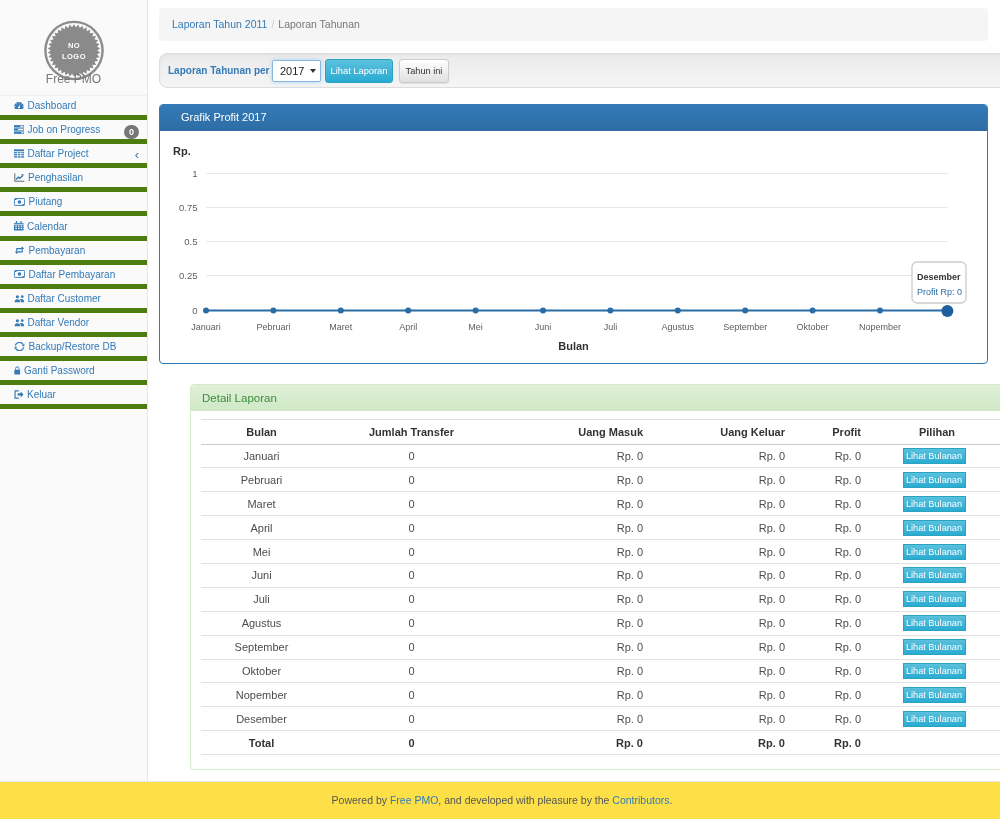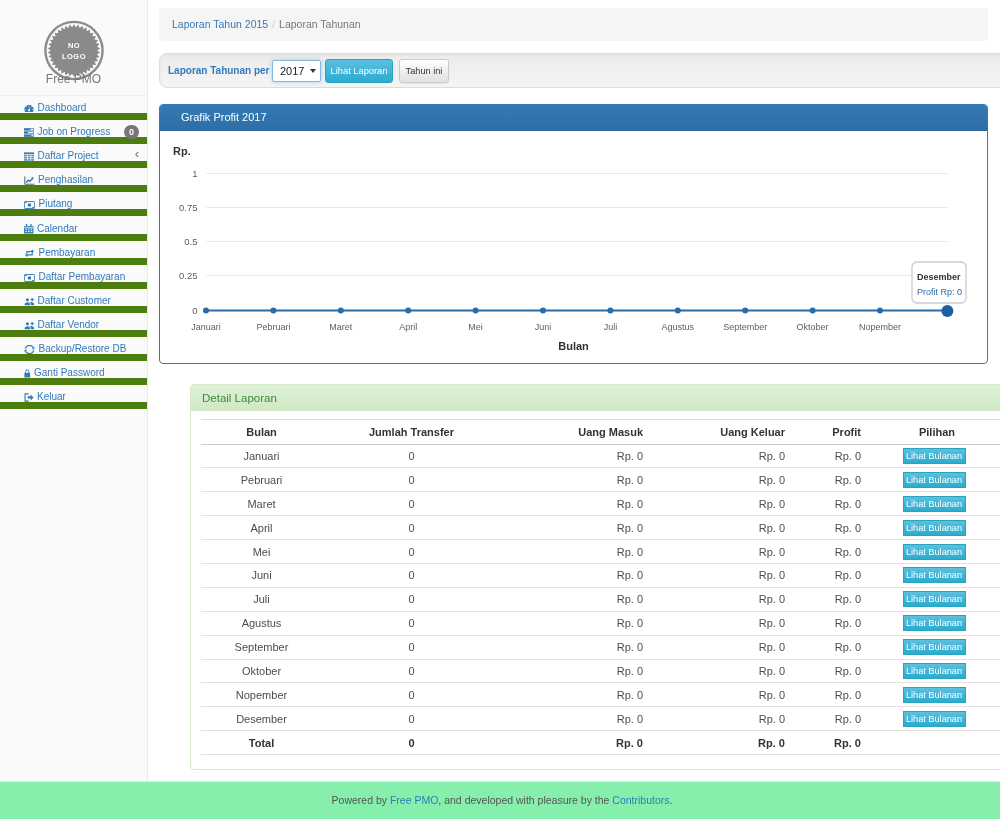--- a/index.html
+++ b/index.html
@@ -4,21 +4,21 @@
 <style>
 * { margin:0; padding:0; box-sizing:border-box; }
 html,body { width:1000px; height:819px; background:#fff; font-family:"Liberation Sans", sans-serif; overflow:hidden; position:relative; }
 a { text-decoration:none; }
 
 
 #sidebar { position:absolute; left:0; top:0; width:148px; height:781px; background:#fafafa; border-right:1px solid #e7e7e7; }
 #logo { position:absolute; left:0; top:16px; width:147px; text-align:center; }
 #freepmo { position:absolute; top:72px; left:0; width:147px; text-align:center; font-size:12px; color:#777; }
 #menu { position:absolute; top:95px; left:0; width:147px; border-top:1px solid #efefef; }
-#menu .it { position:relative; height:24.1px; border-bottom:7px solid #4d7c0f; font-size:10px; color:#337ab7; display:flex; align-items:flex-end; padding-left:24px; }
+#menu .it { position:relative; height:24.1px; border-bottom:5px solid #4d7c0f; font-size:10px; color:#337ab7; display:flex; align-items:center; padding-left:14px; }
 #menu .it .ic { display:inline-flex; margin-right:3.5px; }
 #menu .it .tx { white-space:nowrap; color:#337ab7; }
 #menu .badge0 { position:absolute; left:124px; top:5px; width:15px; height:14px; background:#777; border-radius:8px; color:#fff; font-size:9px; font-weight:bold; text-align:center; line-height:14px; }
 #menu .chev { position:absolute; right:8px; top:50%; transform:translateY(-50%); font-size:13px; color:#337ab7; }
 
 
 #crumb { position:absolute; left:159px; top:8px; width:829px; height:33px; background:#f5f5f5; border-radius:4px; font-size:10.5px; line-height:33px; padding-left:13px; color:#777; }
 #crumb a { color:#337ab7; }
 #crumb .sep { color:#ccc; padding:0 4px; }
 
@@ -38,21 +38,21 @@
 #tablep { position:absolute; left:159px; top:384px; width:829px; height:386px; border:1px solid #d6e9c6; border-radius:4px; background:#fff;margin-left:31px; }
 #tablep .hd { height:26px; background:linear-gradient(to bottom,#dff0d8 0,#d0e9c6 100%); border-bottom:1px solid #d6e9c6; border-radius:3px 3px 0 0; color:#3b8c3b; font-size:11.5px; line-height:26px; padding-left:11px; }
 #tbl { position:absolute; left:10px; top:33.5px; width:808px; border-collapse:collapse; table-layout:fixed; font-size:11px; color:#4d4d4d; }
 #tbl th { border-top:1px solid #ddd; border-bottom:1px solid #ccc; height:25px; font-size:11px; color:#333; text-align:center; font-weight:bold; padding:0 4px; }
 #tbl td { border-top:1px solid #e1e1e1; height:23.9px; text-align:center; padding:0 4px; }
 #tbl tr.last td { border-bottom:1px solid #e1e1e1; font-weight:bold; color:#333; }
 #tbl th.r, #tbl td.r { text-align:right; }
 .btn-xs { display:inline-block; width:63px; height:16px; background:linear-gradient(to bottom,#5bc0de 0,#2aabd2 100%); border:1px solid #28a4c0; border-radius:0; color:#fff; font-size:9.2px; line-height:14px; text-align:center; }
 
 
-#footer { position:absolute; left:0; top:781px; width:1000px; height:38px; background:#86efac; border-top:1px solid #e7e7e7; text-align:center; font-size:10.5px; color:#555; line-height:37px; padding-left:4px; }
+#footer { position:absolute; left:0; top:781px; width:1000px; height:38px; background:#fde047; border-top:1px solid #e7e7e7; text-align:center; font-size:10.5px; color:#555; line-height:37px; padding-left:4px; }
 #footer a { color:#337ab7; }
 </style>
 </head>
 <body>
 
 <div id="sidebar">
   <div id="logo">
     <svg width="147" height="70" viewBox="0 0 147 70">
       <circle cx="74" cy="34.5" r="28.6" fill="none" stroke="#8c8c8c" stroke-width="2.4"></circle>
       <path id="seal" d="M74.00,8.20L75.92,11.28L78.33,8.56L79.72,11.91L82.54,9.63L83.36,13.16L86.52,11.37L86.74,14.99L90.15,13.75L89.78,17.36L93.35,16.69L92.39,20.19L96.02,20.12L94.49,23.41L98.08,23.94L96.04,26.93L99.50,28.04L96.98,30.66L100.21,32.33L97.30,34.50L100.21,36.67L96.98,38.34L99.50,40.96L96.04,42.07L98.08,45.06L94.49,45.59L96.02,48.88L92.39,48.81L93.35,52.31L89.78,51.64L90.15,55.25L86.74,54.01L86.52,57.63L83.36,55.84L82.54,59.37L79.72,57.09L78.33,60.44L75.92,57.72L74.00,60.80L72.08,57.72L69.67,60.44L68.28,57.09L65.46,59.37L64.64,55.84L61.48,57.63L61.26,54.01L57.85,55.25L58.22,51.64L54.65,52.31L55.61,48.81L51.98,48.88L53.51,45.59L49.92,45.06L51.96,42.07L48.50,40.96L51.02,38.34L47.79,36.67L50.70,34.50L47.79,32.33L51.02,30.66L48.50,28.04L51.96,26.93L49.92,23.94L53.51,23.41L51.98,20.12L55.61,20.19L54.65,16.69L58.22,17.36L57.85,13.75L61.26,14.99L61.48,11.37L64.64,13.16L65.46,9.63L68.28,11.91L69.67,8.56L72.08,11.28Z" fill="#8a8a8a"></path>
@@ -213,21 +213,21 @@
           <svg width="9.5" height="9" viewBox="0 0 12.4 11.7">
             <path fill="none" stroke="#337ab7" stroke-width="1.5" d="M6.2 1.1H1.4v9.5h4.8"></path>
             <path fill="#337ab7" d="M4.7 4.3h4V1.9l3.7 3.9-3.7 3.9V7.3h-4z"></path>
           </svg>
         </span>
         <a class="tx">Keluar</a>
       </div>
     </div>
 </div>
 
-<div id="crumb"><a>Laporan Tahun 2015</a><span class="sep">/</span>Laporan Tahunan</div>
+<div id="crumb"><a>Laporan Tahun 2011</a><span class="sep">/</span>Laporan Tahunan</div>
 
 <div id="well">
   <div class="lbl">Laporan Tahunan per</div>
   <div class="sel">2017<span class="car"></span></div>
   <div class="btn" id="btn-lihat">Lihat Laporan</div>
   <div class="btn" id="btn-tahun">Tahun ini</div>
 </div>
 
 <div id="chartp">
   <div class="hd">Grafik Profit 2017</div>

